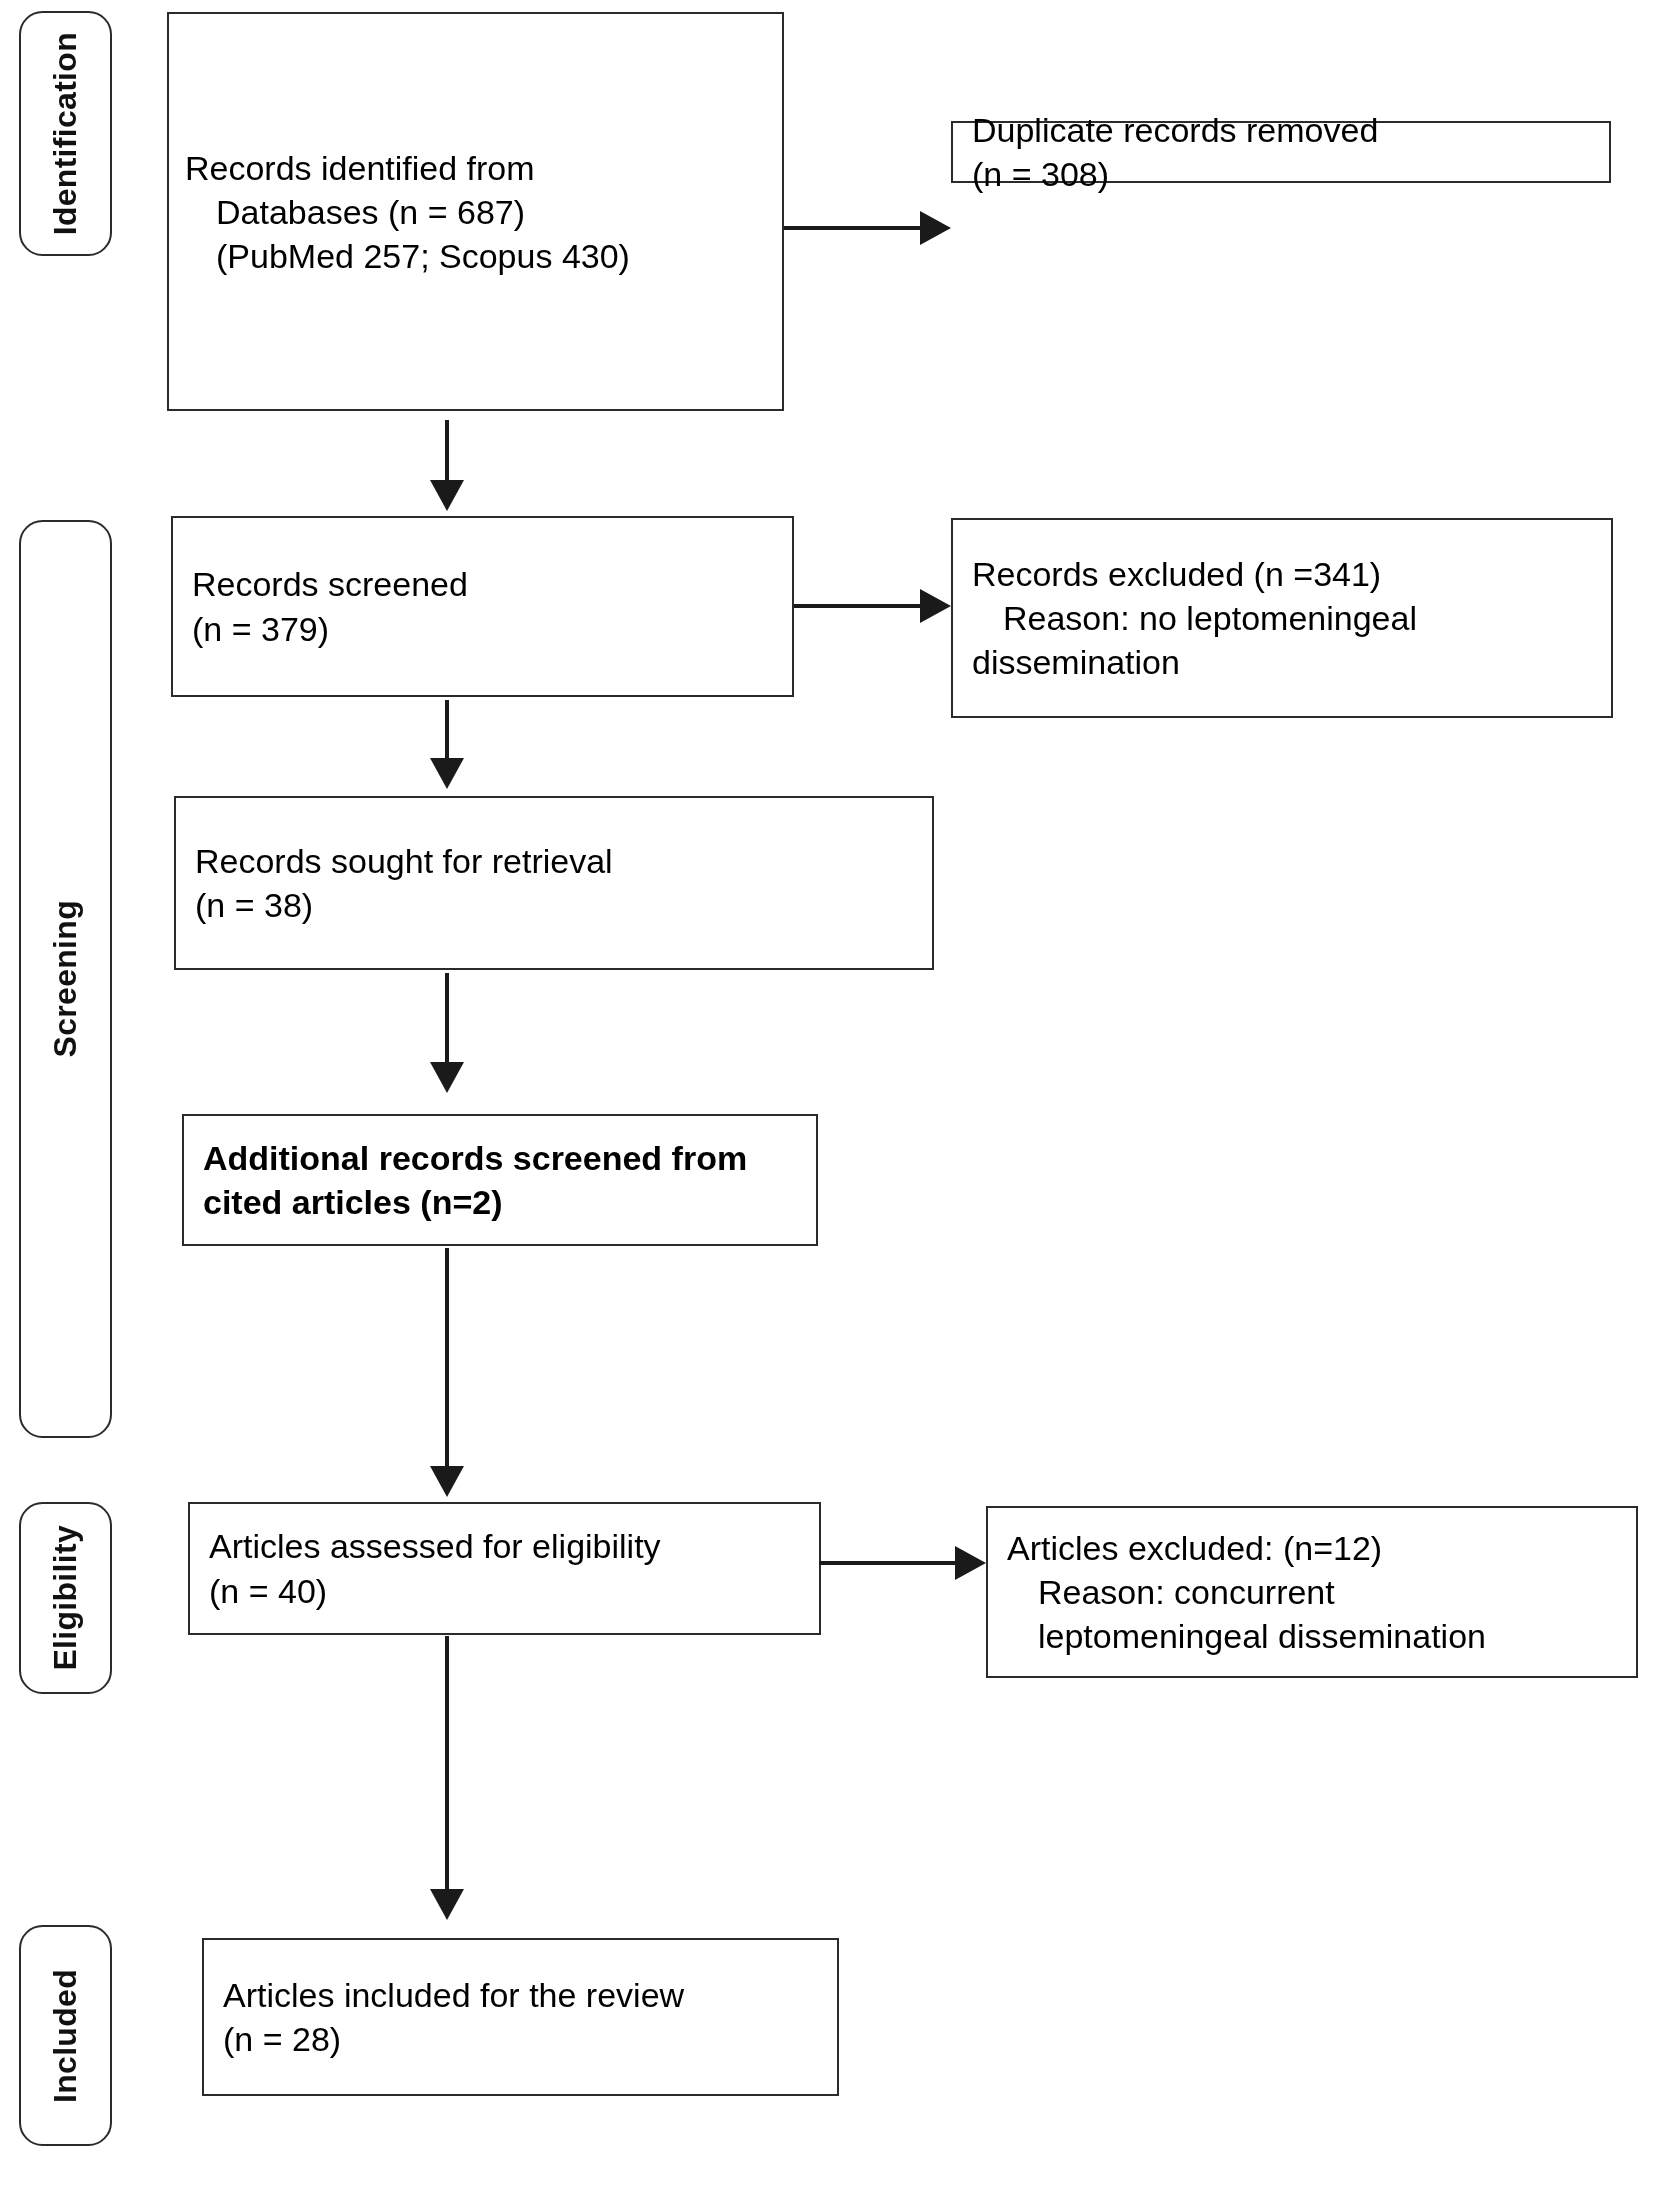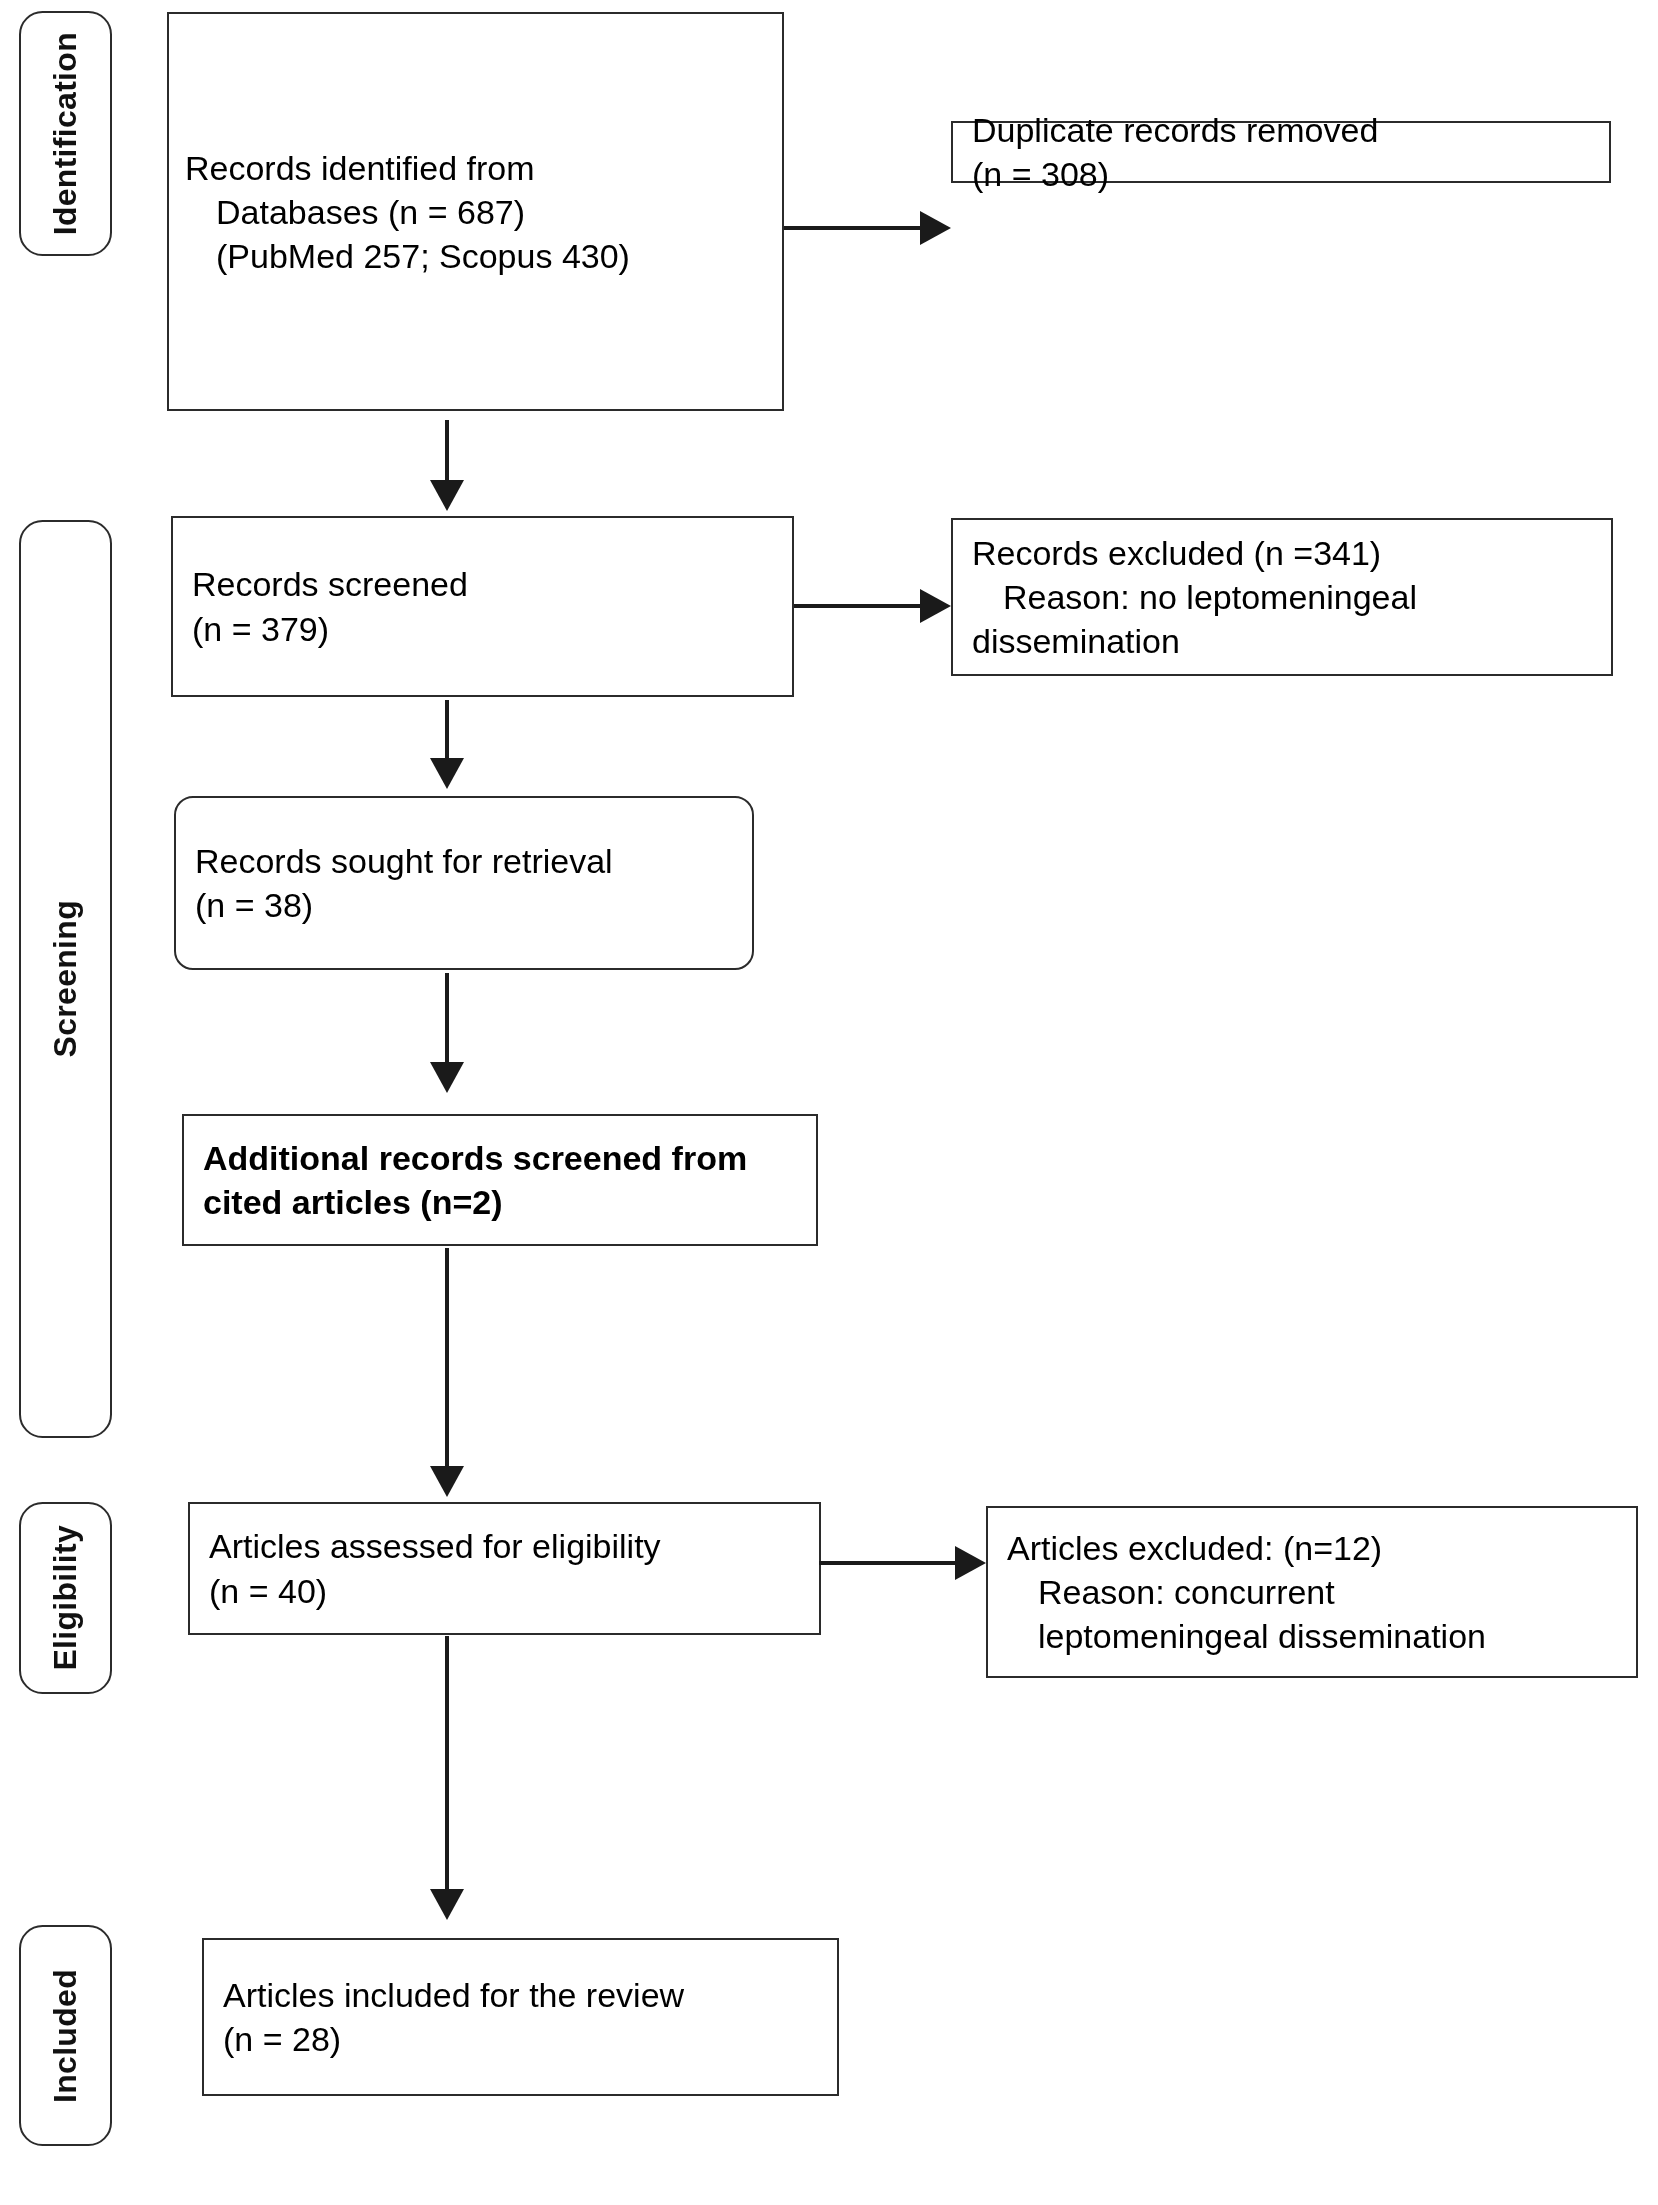--- a/index.html
+++ b/index.html
@@ -127,30 +127,30 @@
   <div class="arrow-down" style="left:430px; top:480px;"></div>
 
   <div class="node-box" style="left:171px; top:516px; width:623px; height:181px;">
     <div class="line">Records screened</div>
     <div class="line">(n = 379)</div>
   </div>
 
   <div class="h-line" style="left:794px; top:604px; width:127px;"></div>
   <div class="arrow-right" style="left:920px; top:589px;"></div>
 
-  <div class="node-box" style="left:951px; top:518px; width:662px; height:158px;">
+  <div class="node-box" style="left:951px; top:518px; width:662px; height:200px;">
     <div class="line">Records excluded (n =341)</div>
     <div class="line indent-1">Reason: no leptomeningeal</div>
     <div class="line">dissemination</div>
   </div>
 
   <div class="v-line" style="left:445px; top:700px; height:62px;"></div>
   <div class="arrow-down" style="left:430px; top:758px;"></div>
 
-  <div class="node-box" style="left:174px; top:796px; width:580px; height:174px;border-radius:19px;">
+  <div class="node-box" style="left:174px; top:796px; width:760px; height:174px;">
     <div class="line">Records sought for retrieval</div>
     <div class="line">(n = 38)</div>
   </div>
 
   <div class="v-line" style="left:445px; top:973px; height:92px;"></div>
   <div class="arrow-down" style="left:430px; top:1062px;"></div>
 
   <div class="node-box" style="left:182px; top:1114px; width:636px; height:132px;font-weight:bold;">
     <div class="line">Additional records screened from</div>
     <div class="line">cited articles (n=2)</div>

